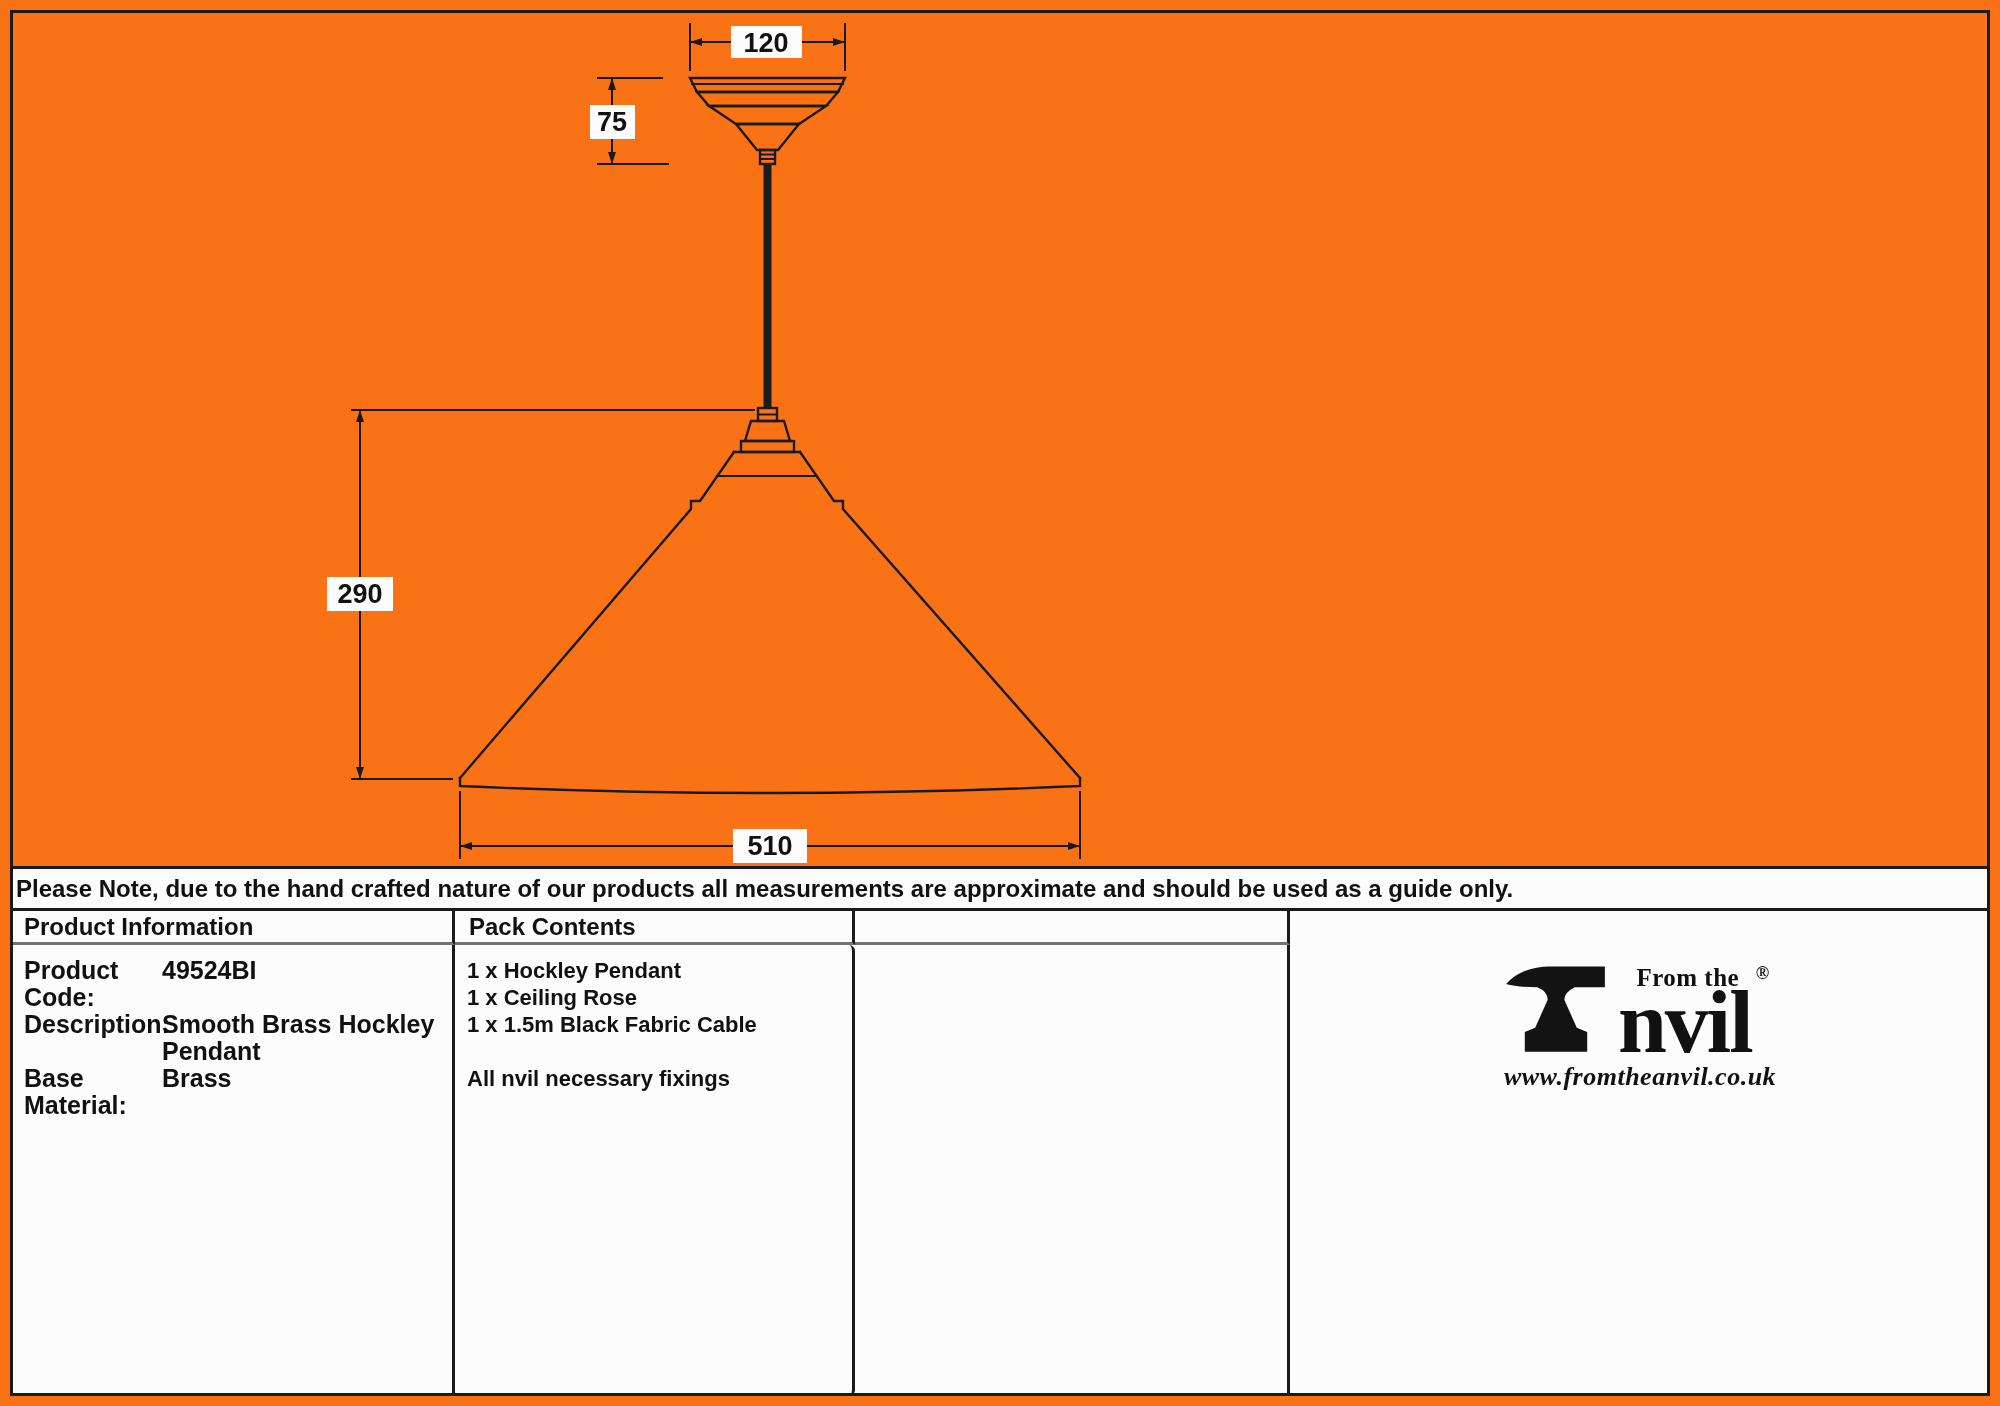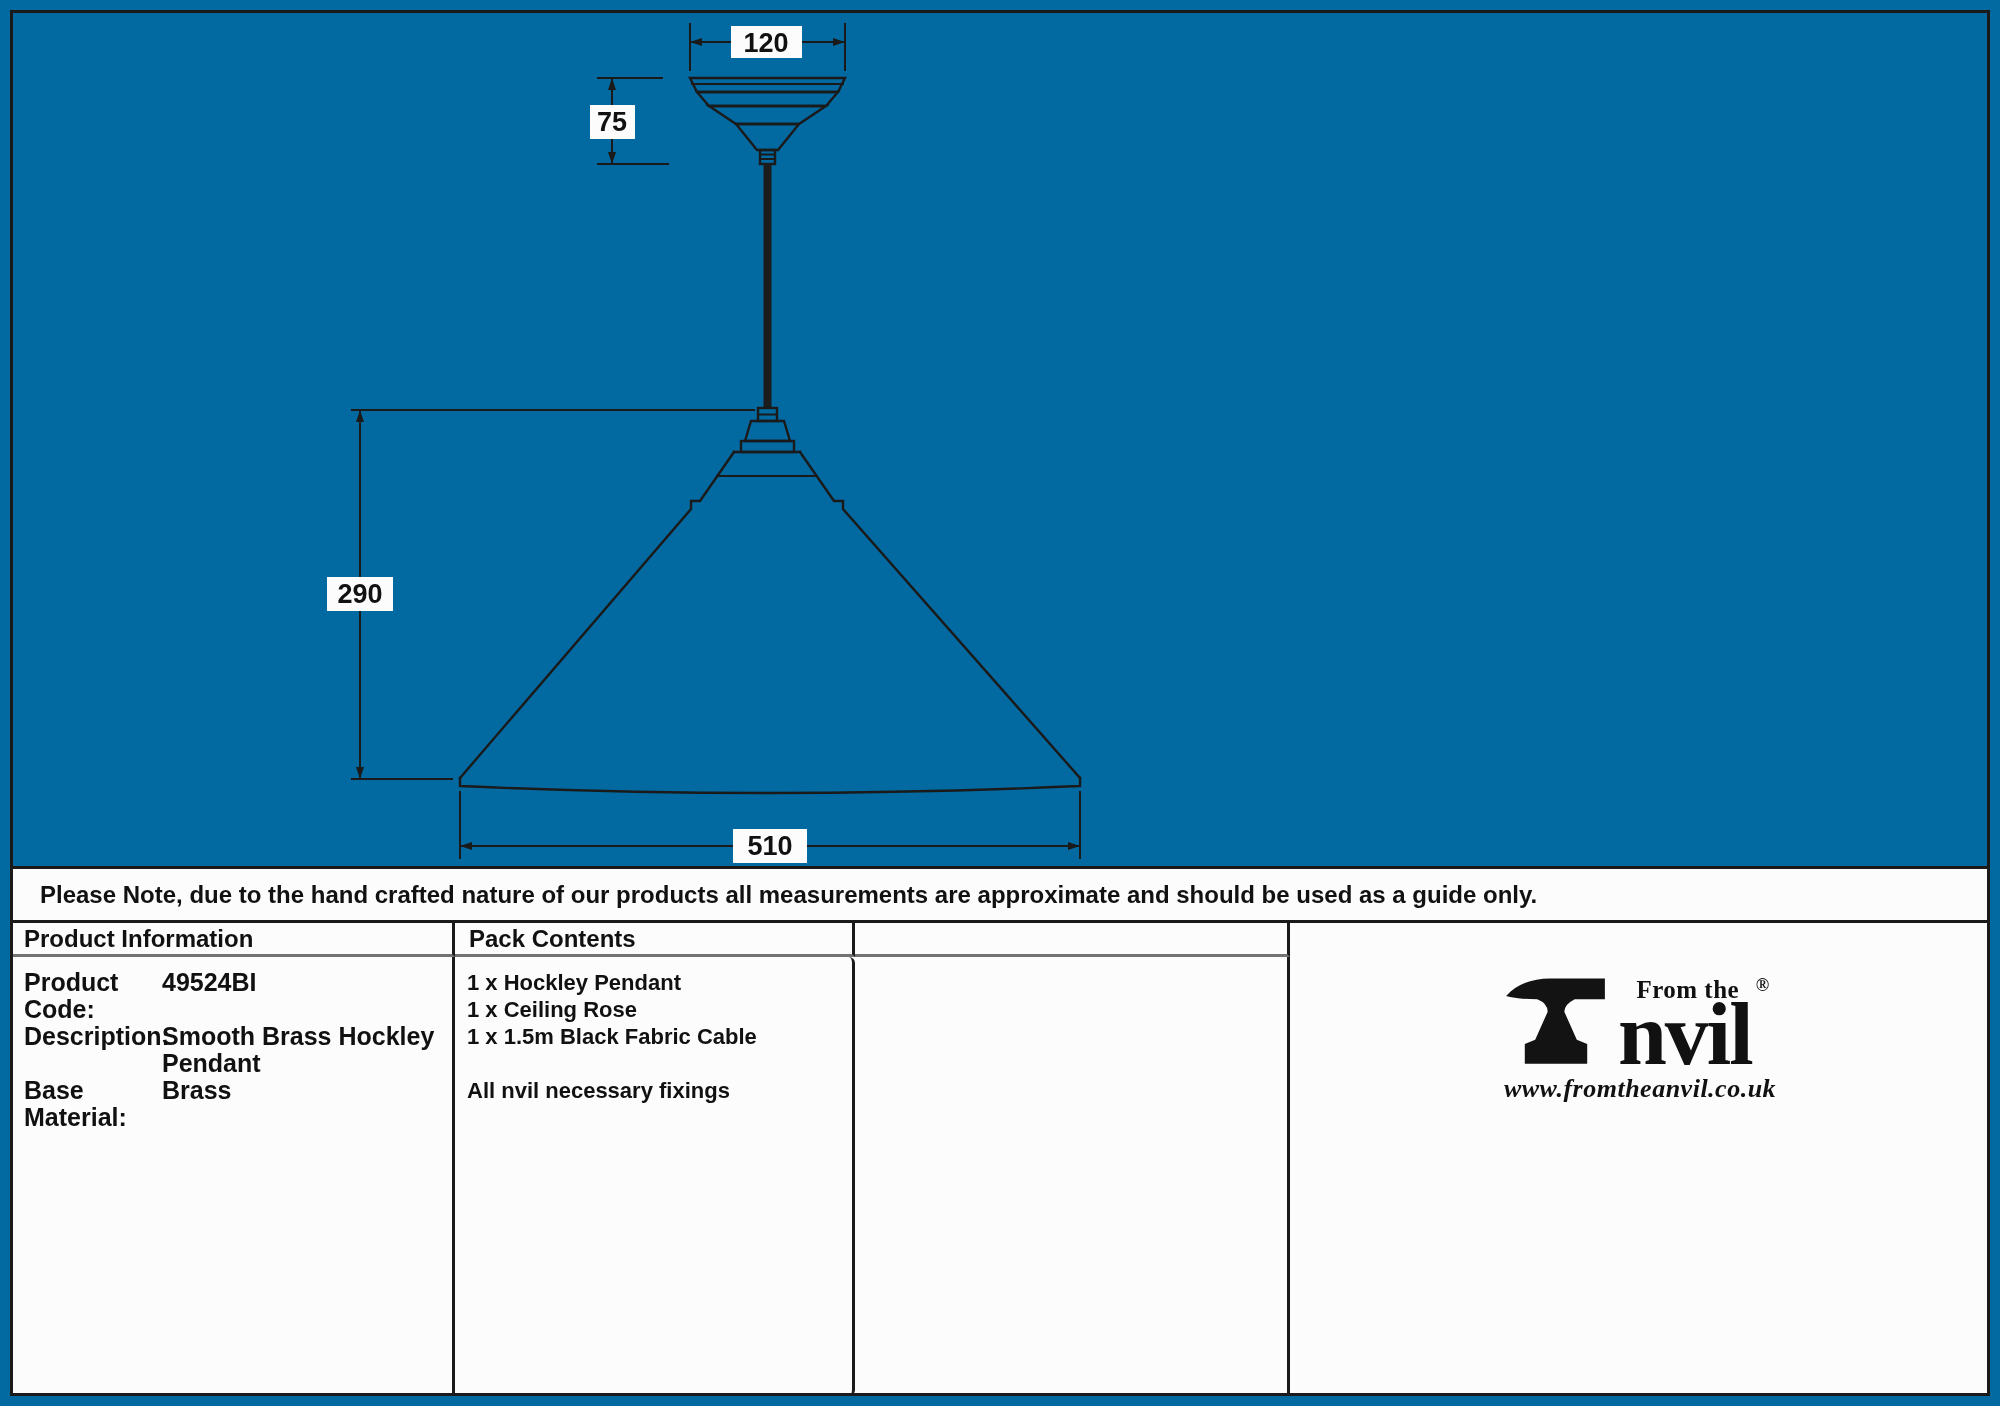--- a/index.html
+++ b/index.html
@@ -1,36 +1,36 @@
 <!DOCTYPE html>
 <html><head>
 <meta charset="utf-8">
 <style>
   * { margin:0; padding:0; box-sizing:border-box; }
   html,body { background:#ffffff; }
   body { font-family:"Liberation Sans", sans-serif; color:#111; }
 
-  .page { position:relative; width:2000px; height:1406px; background:#0369a1; overflow:hidden; }
+  .page { position:relative; width:2000px; height:1406px; background:#f97316; overflow:hidden; }
   .frame { position:absolute; left:10px; top:10px; width:1980px; height:1386px;
            border:3px solid #1a1a1a; pointer-events:none; }
 
   .drawing { position:absolute; left:0; top:0; width:2000px; height:866px; }
   .drawing svg { width:100%; height:100%; display:block; }
 
   .dline  { stroke:#1a1a1a; stroke-width:2.4; fill:none; stroke-linecap:square; }
   .thin   { stroke:#1a1a1a; stroke-width:2; fill:none; stroke-linecap:square; }
   .solid  { fill:#1c1c1c; stroke:none; }
   .mask   { fill:#fcfcfc; stroke:none; }
   .dim-text { font-family:"Liberation Sans", sans-serif; font-weight:bold; font-size:27px;
               fill:#111; text-anchor:middle; }
 
   .bottom { position:absolute; left:10px; top:866px; width:1980px; height:530px;
             border-top:3px solid #1a1a1a; display:flex; flex-direction:column; background:#fcfcfc; }
-  .note-row { height:54px; border-bottom:3px solid #1a1a1a; display:flex; align-items:center;
-              padding-left:30px; font-size:24px; font-weight:bold; }
+  .note-row { height:42px; border-bottom:3px solid #1a1a1a; display:flex; align-items:center;
+              padding-left:6px; font-size:24px; font-weight:bold; }
 
   .info-table { flex:1; display:grid; grid-template-columns:445px 400px 435px 1fr;
                 grid-template-rows:34px 1fr; }
   .cell { border-right:3px solid #1a1a1a; }
   .head { border-bottom:3px solid #737373; font-weight:bold; font-size:24px;
           display:flex; align-items:center; padding-left:14px; }
   .h1 { grid-column:1; grid-row:1; }
   .h2 { grid-column:2; grid-row:1; }
   .h3 { grid-column:3; grid-row:1; }
   .b1 { grid-column:1; grid-row:2; padding:12px 0 0 14px; }

